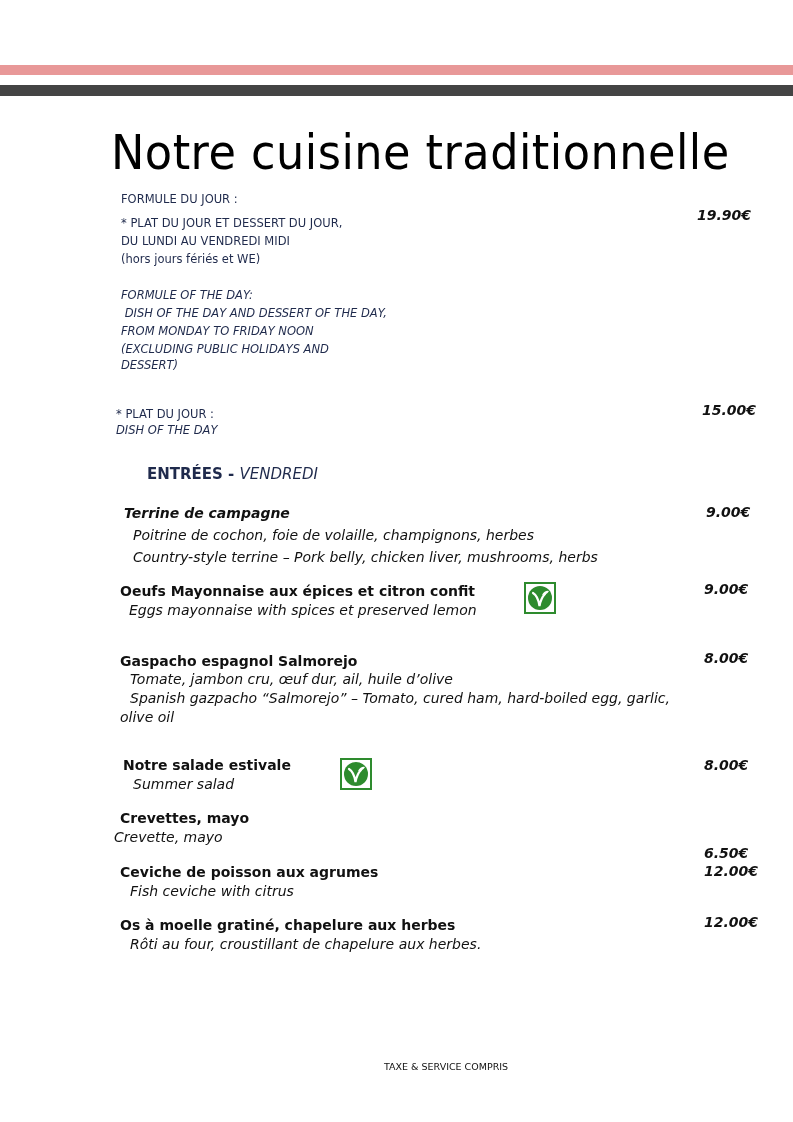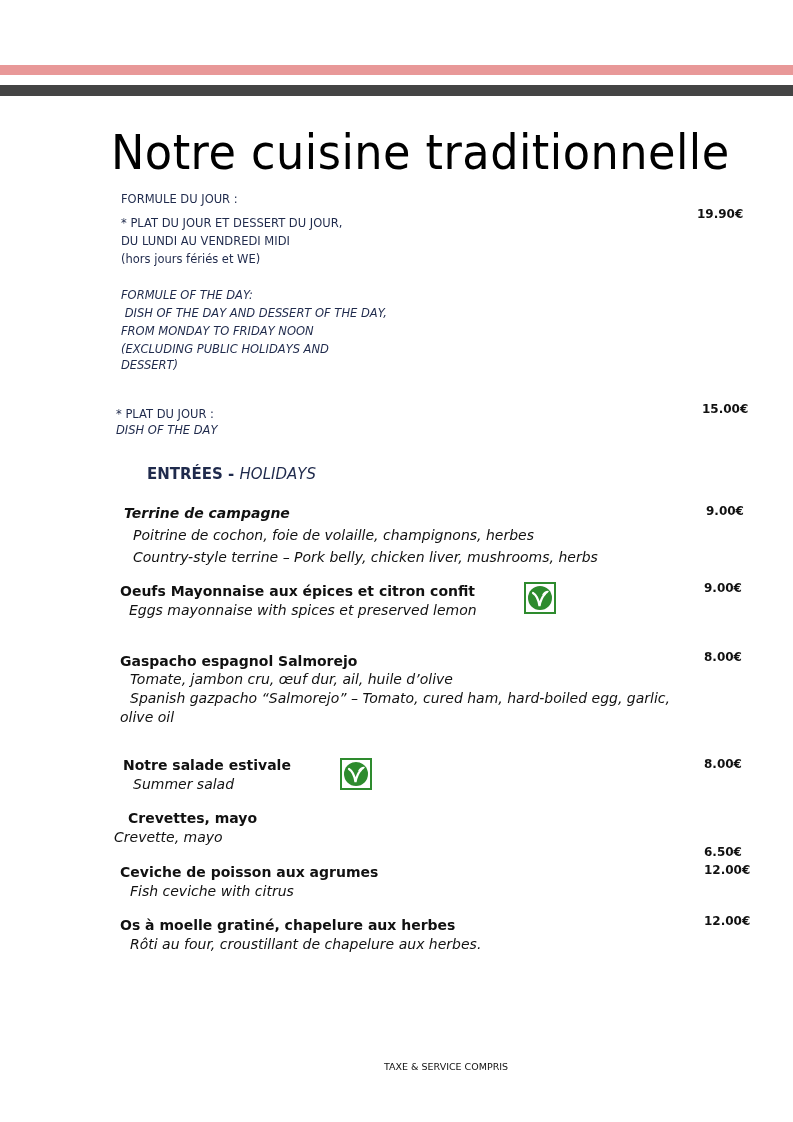--- a/index.html
+++ b/index.html
@@ -6,21 +6,21 @@
   body { width:793px; height:1122px; background:#ffffff; position:relative; overflow:hidden;
          font-family:"DejaVu Sans", sans-serif; color:#111; }
   .stripe { position:absolute; left:0; width:793px; }
   .stripe-pink { top:65px; height:10px; background:#e89898; }
   .stripe-dark { top:85px; height:11px; background:#444444; }
   .abs { position:absolute; white-space:nowrap; }
   .title { left:111px; top:124px; font-size:48px; font-family:"DejaVu Sans", sans-serif; color:#000; letter-spacing:0.5px; font-weight:normal; transform:scaleX(0.93); transform-origin:left top; }
   .navy { color:#1f2a4c; }
   .sm-bold { font-size:11.5px; font-weight:normal; }
   .sm-it { font-size:11.5px; font-style:italic; }
-  .price { font-size:12px; font-weight:bold; color:#111; }
+  .price { font-size:14px; font-weight:bold; color:#111;font-style:italic; }
   .dish-name { font-size:14px; font-weight:bold; color:#111; }
   .dish-name-it { font-size:14px; font-weight:bold; font-style:italic; color:#111; }
   .dish-desc { font-size:14px; font-style:italic; color:#111; }
   .section { font-size:15px; font-weight:bold; color:#1f2a4c; }
   .section i { font-weight:normal; }
   .veg { position:absolute; width:32px; height:32px; border:2px solid #2e8b2e; box-sizing:border-box; background:#fff; }
   .veg svg { display:block; }
   .footer { font-size:9.5px; color:#111; }
 </style>
 </head>
@@ -41,21 +41,21 @@
 <div class="abs navy sm-it" style="left:121px;top:306px;white-space:pre;"> DISH OF THE DAY AND DESSERT OF THE DAY,</div>
 <div class="abs navy sm-it" style="left:121px;top:324px;">FROM MONDAY TO FRIDAY NOON</div>
 <div class="abs navy sm-it" style="left:121px;top:342px;">(EXCLUDING PUBLIC HOLIDAYS AND</div>
 <div class="abs navy sm-it" style="left:121px;top:358px;">DESSERT)</div>
 
 <div class="abs navy sm-bold" style="left:116px;top:407px;">* PLAT DU JOUR :</div>
 <div class="abs navy sm-it" style="left:116px;top:423px;">DISH OF THE DAY</div>
 <div class="abs price" style="left:702px;top:402px;">15.00€</div>
 
 <div class="abs section" style="left:147px;top:465px;">
-  <span style="white-space:pre;">ENTRÉES - </span><i>HOLIDAYS</i>
+  <span style="white-space:pre;">ENTRÉES - </span><i>VENDREDI</i>
 </div>
 
 <div class="abs dish-name-it" style="left:124px;top:505px;">Terrine de campagne</div>
 <div class="abs dish-desc" style="left:133px;top:527px;">Poitrine de cochon, foie de volaille, champignons, herbes</div>
 <div class="abs dish-desc" style="left:133px;top:549px;">Country-style terrine – Pork belly, chicken liver, mushrooms, herbs</div>
 <div class="abs price" style="left:706px;top:504px;">9.00€</div>
 
 <div class="abs dish-name" style="left:120px;top:583px;">Oeufs Mayonnaise aux épices et citron confit</div>
 <div class="abs dish-desc" style="left:129px;top:602px;">Eggs mayonnaise with spices et preserved lemon</div>
 <div class="abs price" style="left:704px;top:581px;">9.00€</div>
@@ -77,21 +77,21 @@
 <div class="abs dish-desc" style="left:133px;top:776px;">Summer salad</div>
 <div class="abs price" style="left:704px;top:757px;">8.00€</div>
 <div class="veg" style="left:340px;top:758px;">
   <svg width="28" height="28" viewBox="0 0 28 28">
     <circle cx="14" cy="14" r="12" fill="#2e8b2e"></circle>
     <path d="M7 9 Q12 12 13.5 22 Q15 14 19 10" stroke="#fff" stroke-width="2.2" fill="none" stroke-linecap="round"></path>
     <path d="M16 11 Q19 6 23 7 Q21 11 16 11 Z" fill="#fff"></path>
   </svg>
 </div>
 
-<div class="abs dish-name" style="left:120px;top:810px;margin-left:8px;">Crevettes, mayo</div>
+<div class="abs dish-name" style="left:120px;top:810px;">Crevettes, mayo</div>
 <div class="abs dish-desc" style="left:114px;top:829px;">Crevette, mayo</div>
 <div class="abs price" style="left:704px;top:807px;margin-top:38px;">6.50€</div>
 
 <div class="abs dish-name" style="left:120px;top:864px;">Ceviche de poisson aux agrumes</div>
 <div class="abs dish-desc" style="left:130px;top:883px;">Fish ceviche with citrus</div>
 <div class="abs price" style="left:704px;top:863px;">12.00€</div>
 
 <div class="abs dish-name" style="left:120px;top:917px;">Os à moelle gratiné, chapelure aux herbes</div>
 <div class="abs dish-desc" style="left:130px;top:936px;">Rôti au four, croustillant de chapelure aux herbes.</div>
 <div class="abs price" style="left:704px;top:914px;">12.00€</div>

